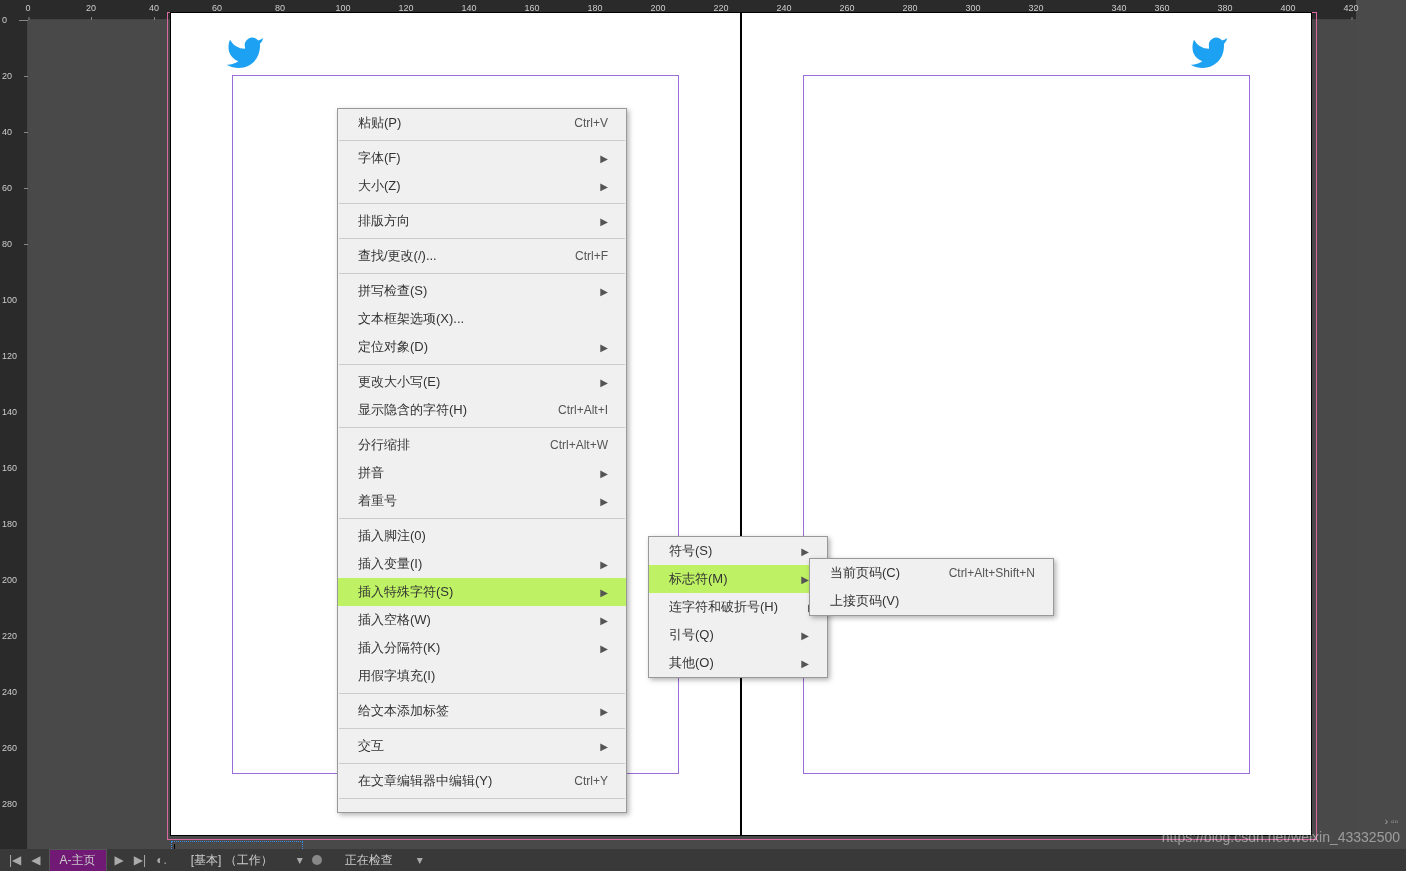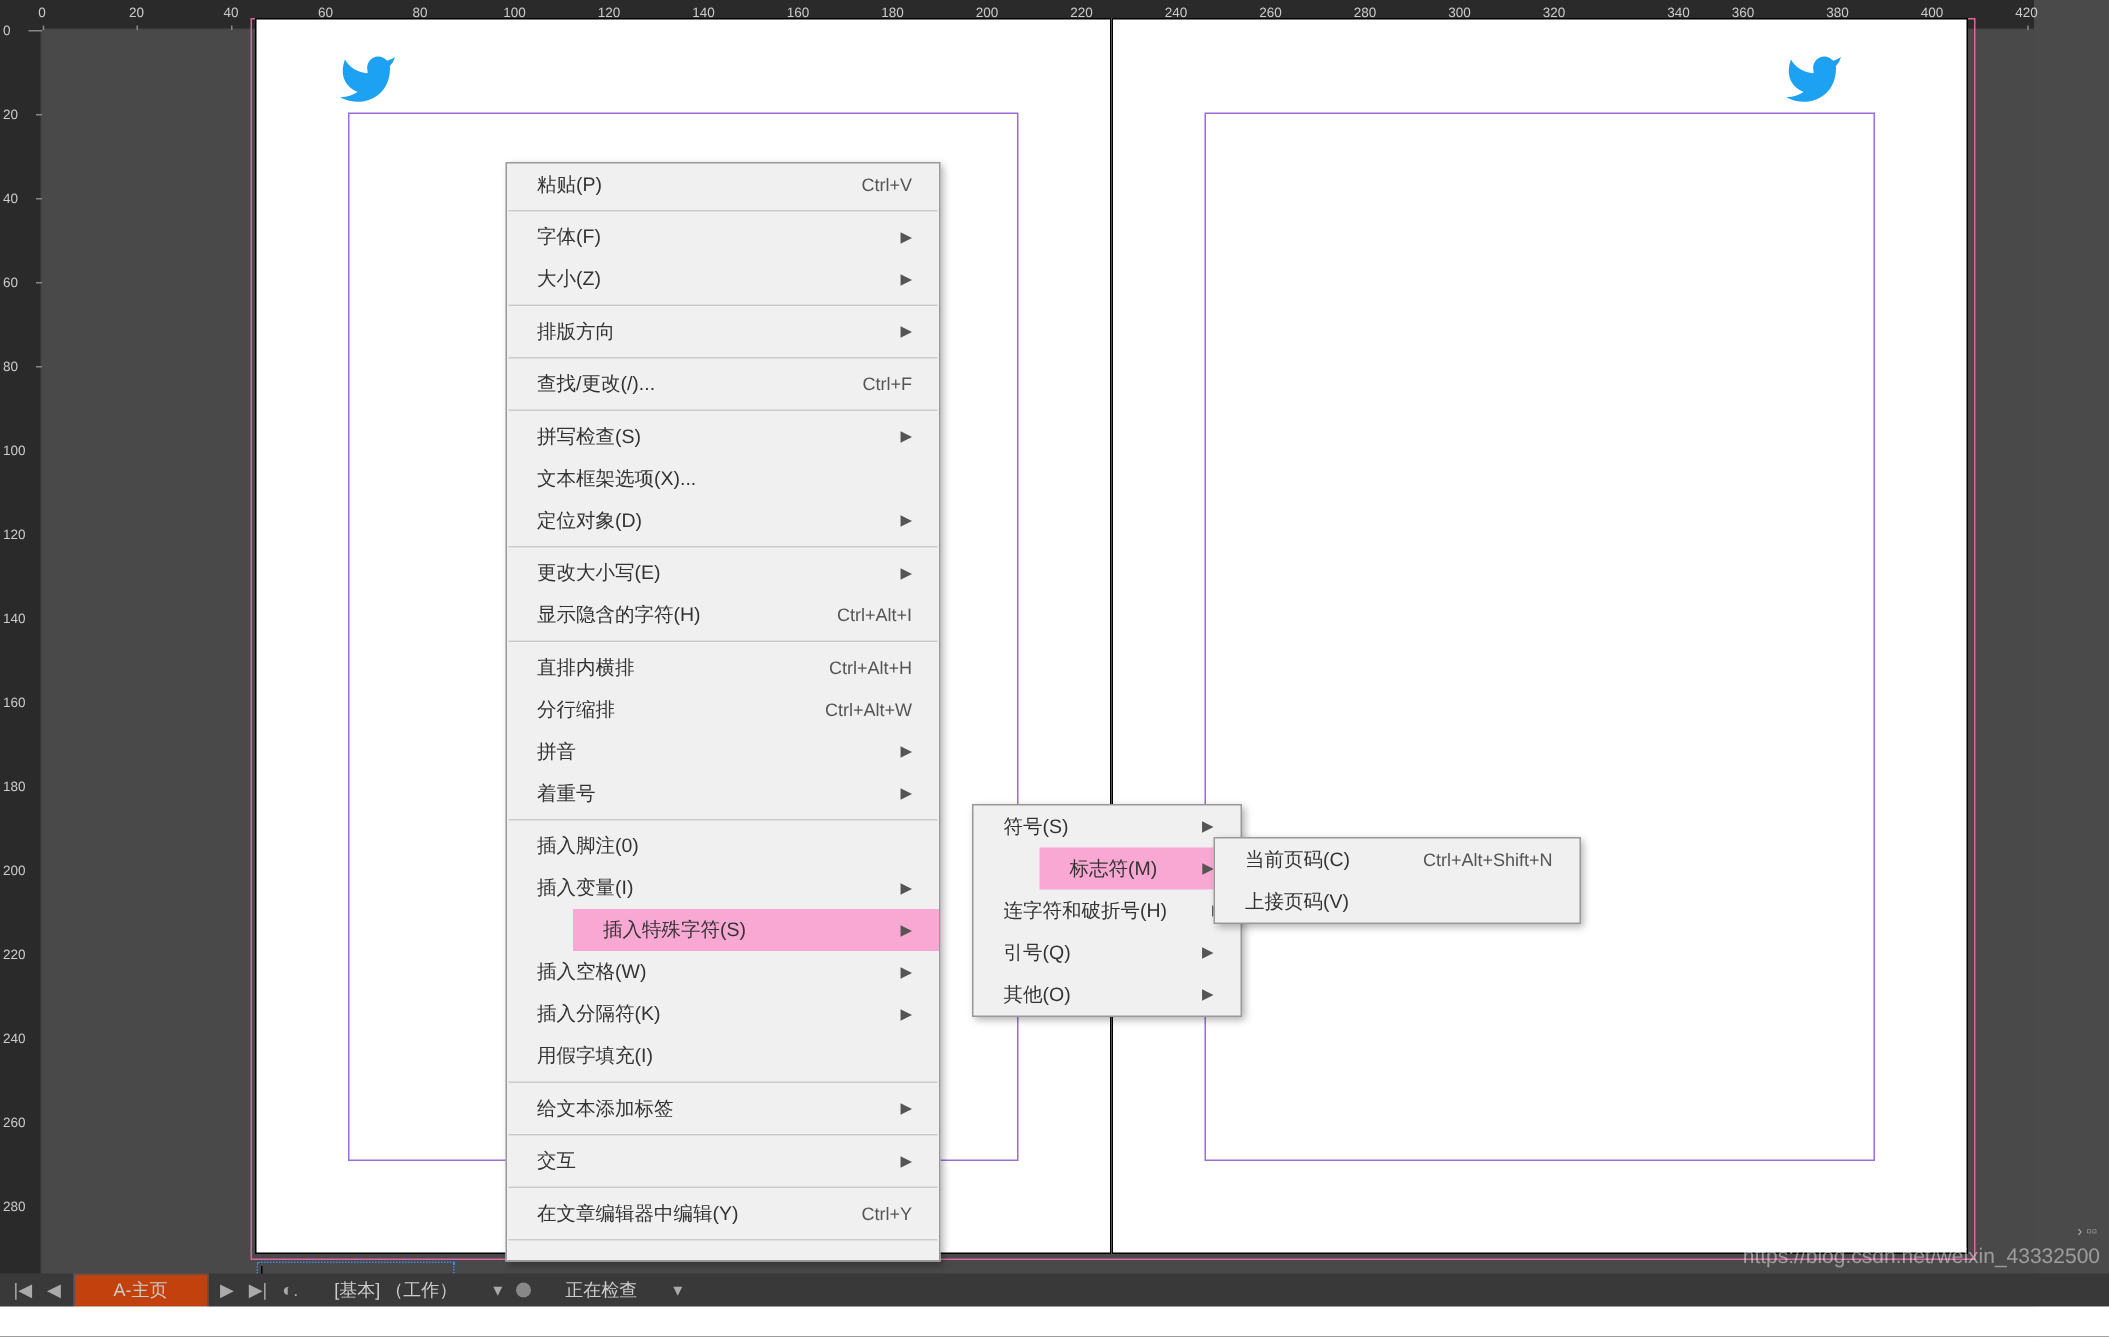--- a/index.html
+++ b/index.html
@@ -15,30 +15,30 @@
 .page{width:571px;height:824px;background:#fff;border:1px solid #000;position:relative;}
 .margin-frame{position:absolute;top:62px;left:61px;right:61px;bottom:61px;border:1px solid #9b6dd7;}
 .text-frame{position:absolute;left:0px;bottom:-46px;width:132px;height:40px;border:1px dotted #3b8af0;}
 .text-frame::before{content:'';position:absolute;left:2px;top:2px;width:1px;height:18px;background:#000;}
 .bird-icon{position:absolute;top:20px;width:50px;height:40px;color:#1DA1F2;}
 .bird-left{right:470px;}
 .bird-right{left:442px;}
 .pink-border{position:absolute;top:-8px;left:139px;width:1150px;height:828px;border:1px solid #d968a0;pointer-events:none;}
 .context-menu{position:absolute;background:#f0f0f0;border:1px solid #999;box-shadow:2px 2px 5px rgba(0,0,0,.3);font-size:13px;color:#333;}
 .menu-item{padding:5px 18px 5px 20px;display:flex;justify-content:space-between;align-items:center;white-space:nowrap;cursor:default;}
-.menu-item.highlighted{background:#f9a8d4;margin-left:44px;}
+.menu-item.highlighted{background:#bef264;}
 .menu-item .shortcut{color:#555;margin-left:30px;font-size:12px;}
 .menu-item .arrow{color:#555;font-size:10px;margin-left:30px;}
 .menu-sep{height:1px;background:#ccc;margin:3px 1px;}
 .cm1{top:108px;left:337px;width:290px;}
 .cm2{top:536px;left:648px;width:180px;text-align:right;}
 .cm3{top:558px;left:809px;width:245px;}
 .statusbar{position:absolute;bottom:20px;left:0;right:0;height:22px;background:#393939;color:#ccc;display:flex;align-items:center;font-size:12px;padding:0 4px;}
 .sb-btn{padding:0 5px;color:#aaa;}
-.sb-field{background:#c2410c;padding:2px 26px;margin:0 3px;border:1px solid #555;}
+.sb-field{background:#701a75;padding:2px 10px;margin:0 3px;border:1px solid #555;}
 .sb-text{margin:0 19px;}
 .sb-dot{width:10px;height:10px;border-radius:50%;background:#888;margin:0 4px;}
 .watermark{position:absolute;right:6px;bottom:46px;color:rgba(255,255,255,.45);font-size:14px;font-family:Arial;}
 .bottom-strip{position:absolute;bottom:0;left:0;right:0;height:20px;background:#fff;}
 .right-grey{position:absolute;top:0;right:0;width:50px;bottom:0;background:#4a4a4a;}
 .pages-scroller{position:absolute;right:8px;bottom:44px;color:#aaa;font-size:10px;}
 </style>
 </head>
 <body>
 
@@ -146,24 +146,20 @@
     <div class="menu-item">
       <span>更改大小写(E)</span>
       <span class="arrow">▶</span>
     </div>
     <div class="menu-item">
       <span>显示隐含的字符(H)</span>
       <span class="shortcut">Ctrl+Alt+I</span>
     </div>
     <div class="menu-sep"></div>
     <div class="menu-item">
-      <span>直排内横排</span>
-      <span class="shortcut">Ctrl+Alt+H</span>
-    </div>
-    <div class="menu-item">
       <span>分行缩排</span>
       <span class="shortcut">Ctrl+Alt+W</span>
     </div>
     <div class="menu-item">
       <span>拼音</span>
       <span class="arrow">▶</span>
     </div>
     <div class="menu-item">
       <span>着重号</span>
       <span class="arrow">▶</span>

